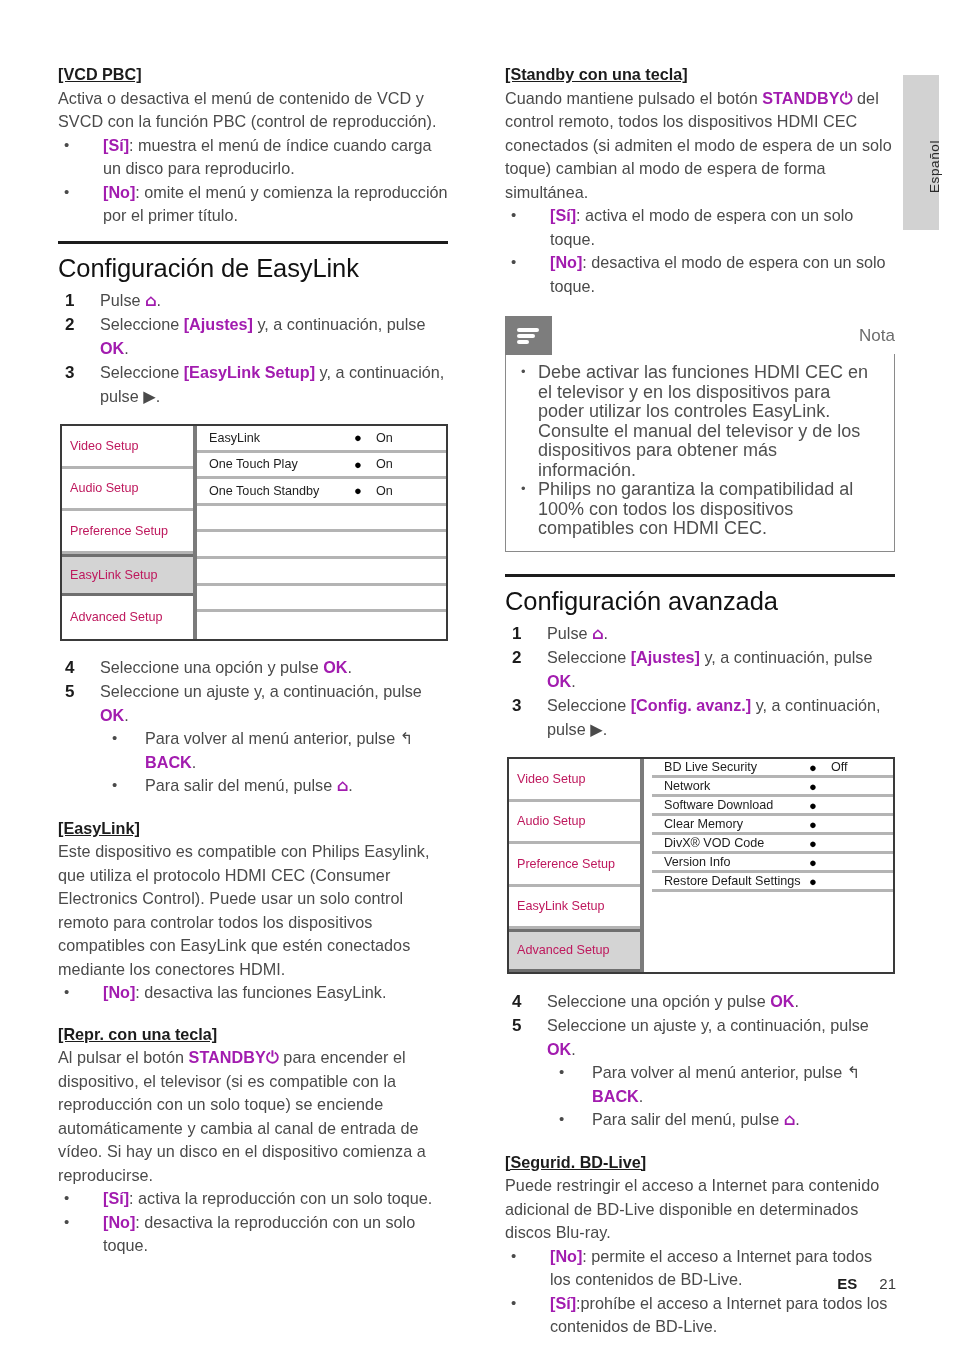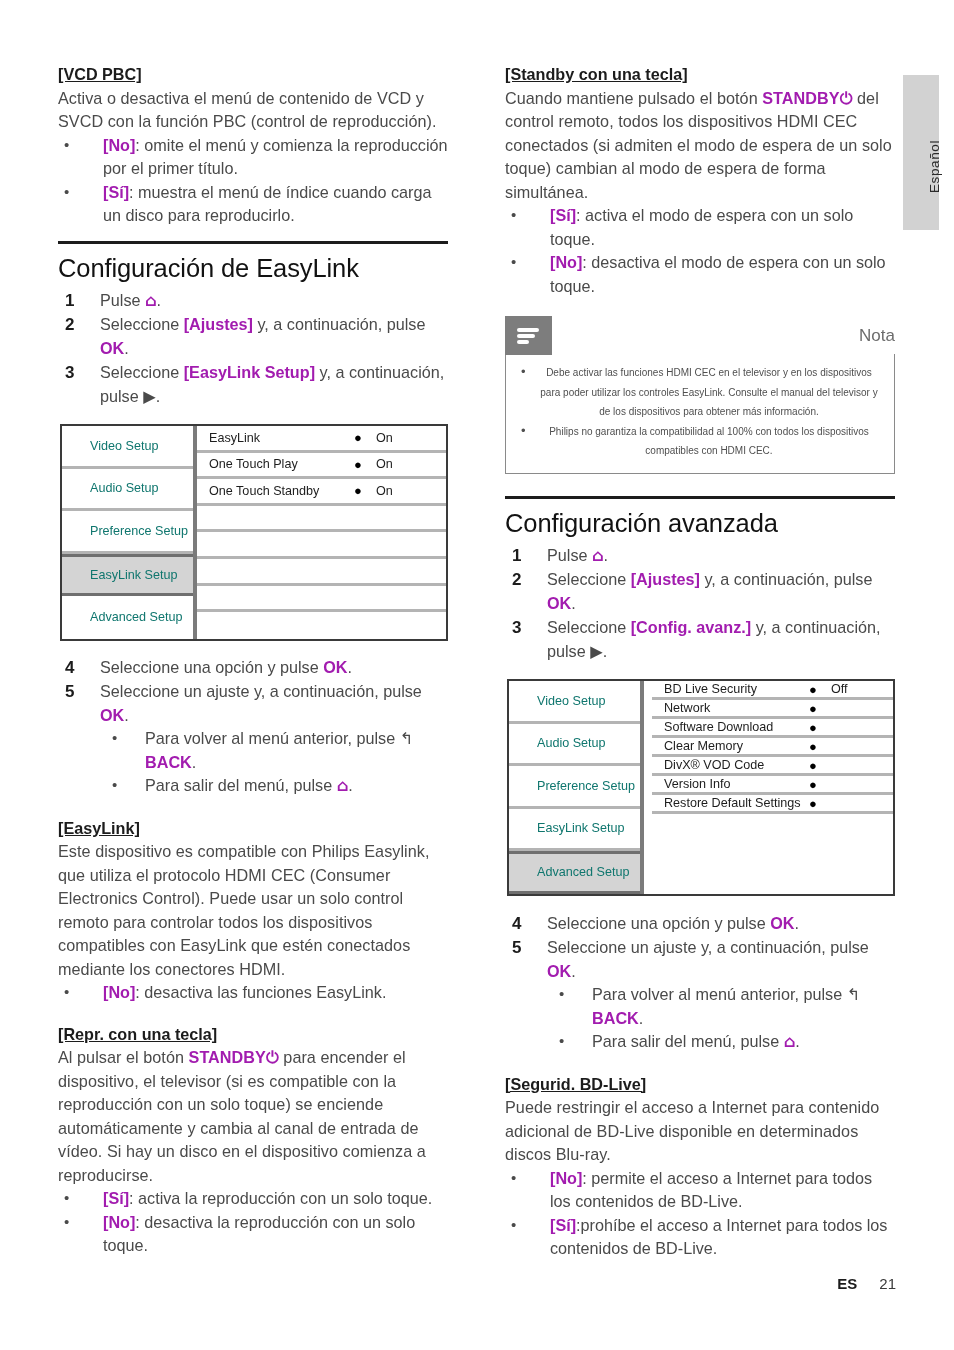--- a/index.html
+++ b/index.html
@@ -160,24 +160,23 @@
     margin-top: -1px;
   }
   .note-body ul {
     list-style: none;
     margin: 0;
     padding: 0;
   }
   .note-body li {
     position: relative;
     padding-left: 22px;
-    font-size: 10px;
+    font-size: 18px;
     line-height: 19.5px;
     color: #4f4f4f;
-    text-align: center;
   }
   .note-body li::before {
     content: "\2022";
     position: absolute;
     left: 5px;
     top: -1px;
     font-size: 13px;
   }
 
   
@@ -192,23 +191,23 @@
     width: 131px;
     flex: 0 0 131px;
     border-right: 4px solid #7b7b7b;
     display: flex;
     flex-direction: column;
   }
   .osd-left .oitem {
     height: 42.5px;
     display: flex;
     align-items: center;
-    padding-left: 28px;
+    padding-left: 8px;
     font-size: 12.6px;
-    color: #0f766e;
+    color: #be185d;
     border-bottom: 3px solid #b4b4b4;
     box-sizing: border-box;
   }
   .osd-left .oitem:last-child { border-bottom: none; }
   .osd-left .oitem.sel {
     background: #d4d4d4;
     border-top: 3px solid #6f6f6f;
     border-bottom: 3px solid #6f6f6f;
   }
   .osd-right {
@@ -266,22 +265,22 @@
 </div>
 
 <div class="page">
 
   <div class="col">
 
     <div>
       <div class="bracket-head">[VCD PBC]</div>
       <p>Activa o desactiva el menú de contenido de VCD y SVCD con la función PBC (control de reproducción).</p>
       <ul class="bul">
+        <li><b>[Sí]</b><span>: muestra el menú de índice cuando carga un disco para reproducirlo.</span></li>
         <li><b>[No]</b><span>: omite el menú y comienza la reproducción por el primer título.</span></li>
-        <li><b>[Sí]</b><span>: muestra el menú de índice cuando carga un disco para reproducirlo.</span></li>
       </ul>
     </div>
 
     <div class="sect">
       <h2>Configuración de EasyLink</h2>
       <div class="steps">
 
         <div class="step">
           <span class="num">1</span>
           <span>Pulse </span><b class="ic">⌂</b><span>.</span>

